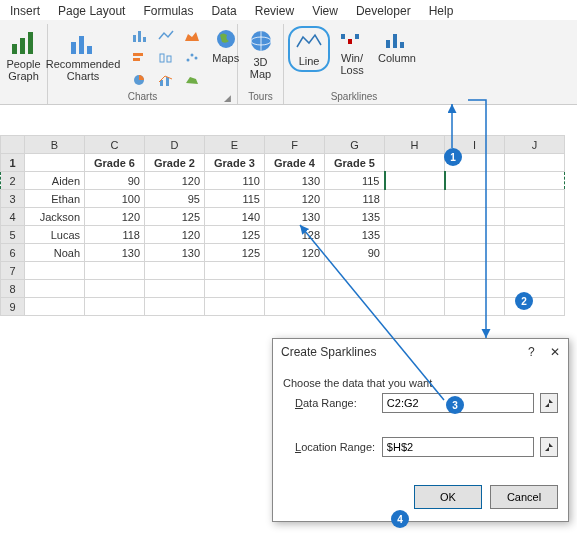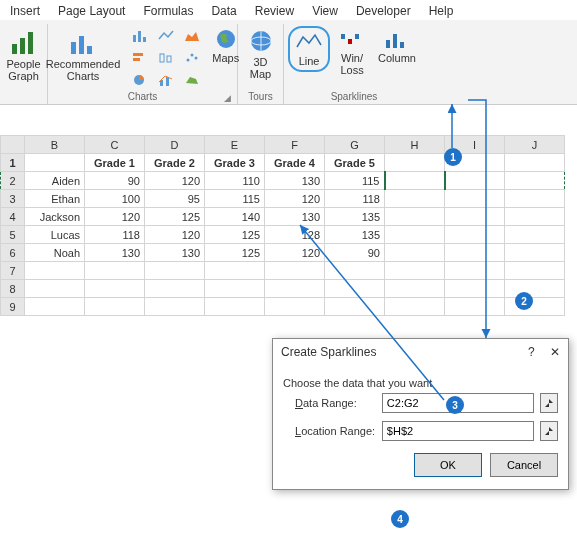--- a/index.html
+++ b/index.html
@@ -32,21 +32,21 @@
 .marching td { border-top: 1.5px dashed #217346; border-bottom: 1.5px dashed #217346; }
 .marching td:first-child { border-left: 1.5px dashed #217346; }
 .marching td:last-child { border-right: 1.5px dashed #217346; }
 .boldhdr td { font-weight: bold; text-align: center; }
 
 .dialog { position: absolute; left: 272px; top: 338px; width: 297px; background: #fff; border: 1px solid #888; box-shadow: 2px 2px 8px rgba(0,0,0,.3); font-size: 11px; }
 .dlg-title { display: flex; justify-content: space-between; align-items: center; padding: 6px 8px; font-size: 12px; }
 .dlg-title .ctrls span { margin-left: 12px; cursor: pointer; }
 .dlg-body { padding: 6px 10px 10px; }
 .dlg-body .sect { margin: 6px 0 4px; }
-.fld { display: flex; align-items: center; margin: 4px 0 8px 12px; gap: 6px; }
+.fld { display: flex; align-items: center; margin: 4px 0 24px 12px; gap: 6px; }
 .fld label { width: 90px; }
 .fld input { flex: 1; border: 1px solid #7a7a7a; height: 20px; padding: 0 4px; font-size: 11px; }
 .fld .refbtn { width: 20px; height: 20px; border: 1px solid #7a7a7a; background: #eee; display: flex; align-items: center; justify-content: center; cursor: pointer; }
 .dlg-btns { display: flex; justify-content: flex-end; gap: 8px; padding: 4px 0 2px; align-items: center; }
 .dlg-btns button { width: 68px; height: 24px; border: 1px solid #7a7a7a; background: #e1e1e1; cursor: pointer; font-size: 11px; }
 .dlg-btns button.primary { border: 1.5px solid #0a64a0; }
 
 .callout { position: absolute; width: 18px; height: 18px; border-radius: 50%; background: #1e73c8; color: #fff; font-size: 10px; font-weight: bold; display: flex; align-items: center; justify-content: center; z-index: 20; }
 .arrow { position: absolute; pointer-events: none; z-index: 15; }
 
@@ -214,21 +214,21 @@
           <th class="col-w">E</th>
           <th class="col-w">F</th>
           <th class="col-w">G</th>
           <th class="col-w">H</th>
           <th class="col-w">I</th>
           <th class="col-w">J</th>
         </tr>
         <tr class="boldhdr">
           <td class="rowhdr">1</td>
           <td></td>
-          <td>Grade 1</td>
+          <td>Grade 6</td>
           <td>Grade 2</td>
           <td>Grade 3</td>
           <td>Grade 4</td>
           <td>Grade 5</td>
           <td></td>
           <td></td>
           <td></td>
         </tr>
         <tr class="marching">
           <td class="rowhdr">2</td>

